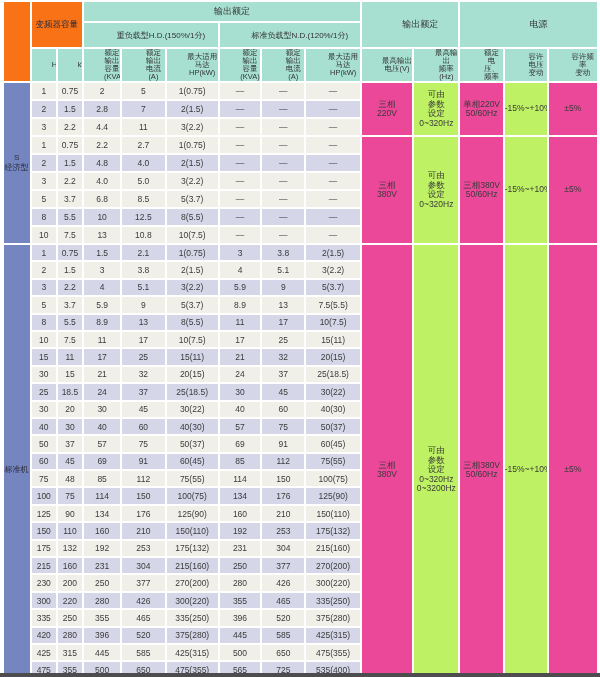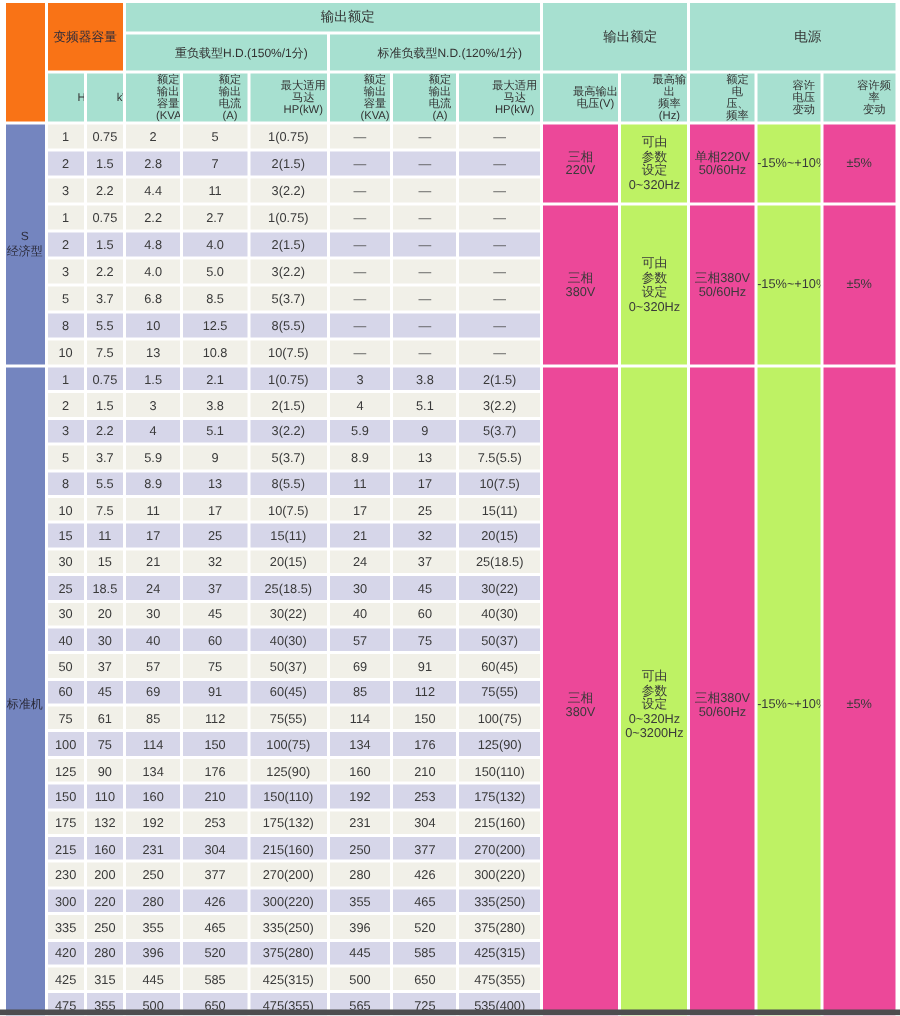--- a/index.html
+++ b/index.html
@@ -337,21 +337,21 @@
           <td class="lav">45</td>
           <td class="lav">69</td>
           <td class="lav">91</td>
           <td class="lav">60(45)</td>
           <td class="lav">85</td>
           <td class="lav">112</td>
           <td class="lav">75(55)</td>
         </tr>
         <tr class="std">
           <td class="cream">75</td>
-          <td class="cream">61</td>
+          <td class="cream">48</td>
           <td class="cream">85</td>
           <td class="cream">112</td>
           <td class="cream">75(55)</td>
           <td class="cream">114</td>
           <td class="cream">150</td>
           <td class="cream">100(75)</td>
         </tr>
         <tr class="std">
           <td class="lav">100</td>
           <td class="lav">75</td>

